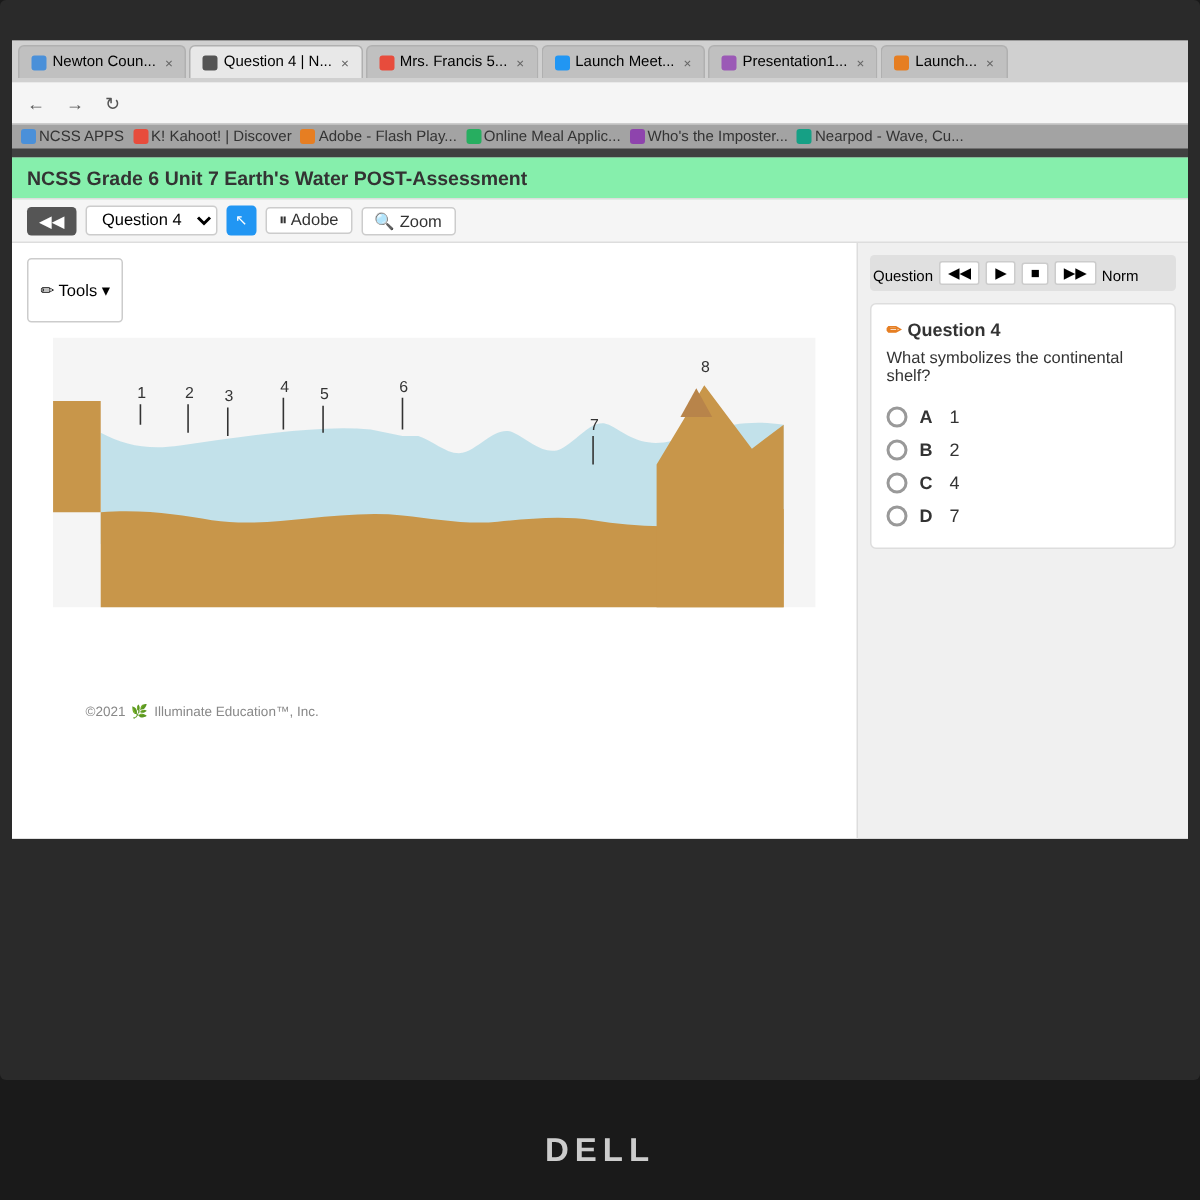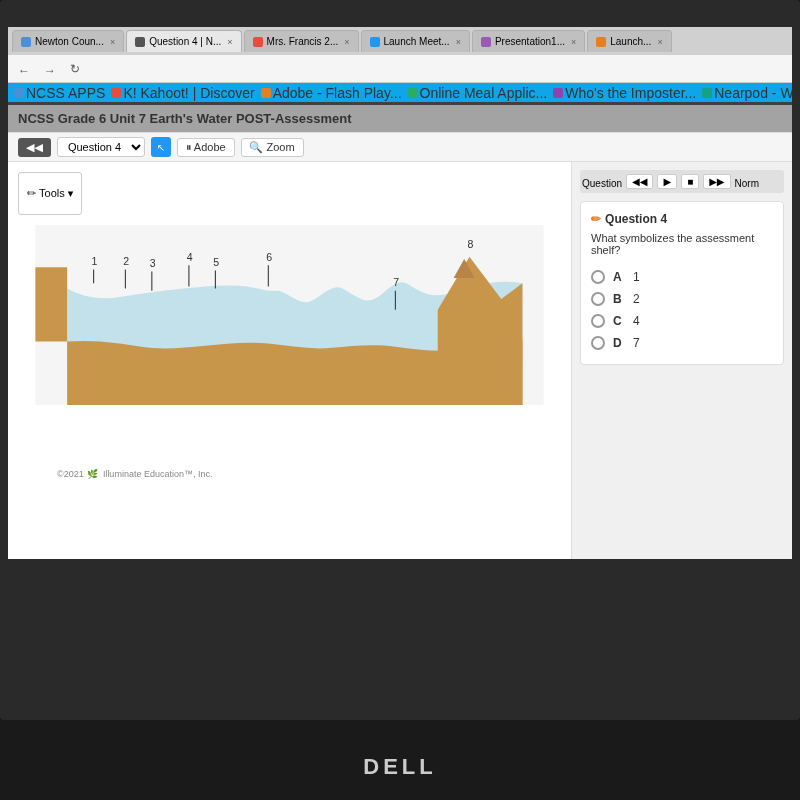--- a/index.html
+++ b/index.html
@@ -95,44 +95,44 @@
       padding: 0 8px;
       color: #333;
       display: flex;
       align-items: center;
       overflow: hidden;
     }
 
     .bookmarks-bar {
       display: flex;
       align-items: center;
-      background: #0ea5e9;
+      background: #a3a3a3;
       height: 22px;
       padding: 0 6px;
       gap: 6px;
-      border-bottom: 3px solid #404040;
-      font-size: 14px;
+      border-bottom: 6px solid #404040;
+      font-size: 10px;
       color: #333;
       overflow: hidden;
     }
     .bookmark-item {
       display: flex;
       align-items: center;
       gap: 2px;
       white-space: nowrap;
     }
     .bookmark-icon {
       width: 10px; height: 10px;
       background: #4a90d9;
       border-radius: 2px;
     }
 
     
     .app-header {
-      background: #a3a3a3;
+      background: #86efac;
       padding: 6px 10px;
       border-bottom: 1px solid #ddd;
       font-size: 13px;
       font-weight: bold;
       color: #333;
     }
 
     
     .toolbar {
       display: flex;
@@ -345,21 +345,21 @@
       <span>Newton Coun...</span>
       <span class="tab-close">×</span>
     </div>
     <div class="tab active">
       <div class="tab-icon" style="background:#555;"></div>
       <span>Question 4 | N...</span>
       <span class="tab-close">×</span>
     </div>
     <div class="tab">
       <div class="tab-icon" style="background:#e74c3c;"></div>
-      <span>Mrs. Francis 2...</span>
+      <span>Mrs. Francis 5...</span>
       <span class="tab-close">×</span>
     </div>
     <div class="tab">
       <div class="tab-icon" style="background:#2196F3;"></div>
       <span>Launch Meet...</span>
       <span class="tab-close">×</span>
     </div>
     <div class="tab">
       <div class="tab-icon" style="background:#9b59b6;"></div>
       <span>Presentation1...</span>
@@ -496,21 +496,21 @@
         <button class="right-btn">■</button>
         <button class="right-btn">▶▶</button>
         <span>Norm</span>
       </div>
 
       <div class="question-panel">
         <div class="question-title">
           <span style="color:#e67e22;">✏</span>
           <span>Question 4</span>
         </div>
-        <div class="question-text">What symbolizes the assessment shelf?</div>
+        <div class="question-text">What symbolizes the continental shelf?</div>
 
         <div class="answer-option">
           <div class="radio-circle"></div>
           <span class="option-letter">A</span>
           <span class="option-value">1</span>
         </div>
         <div class="answer-option">
           <div class="radio-circle"></div>
           <span class="option-letter">B</span>
           <span class="option-value">2</span>

